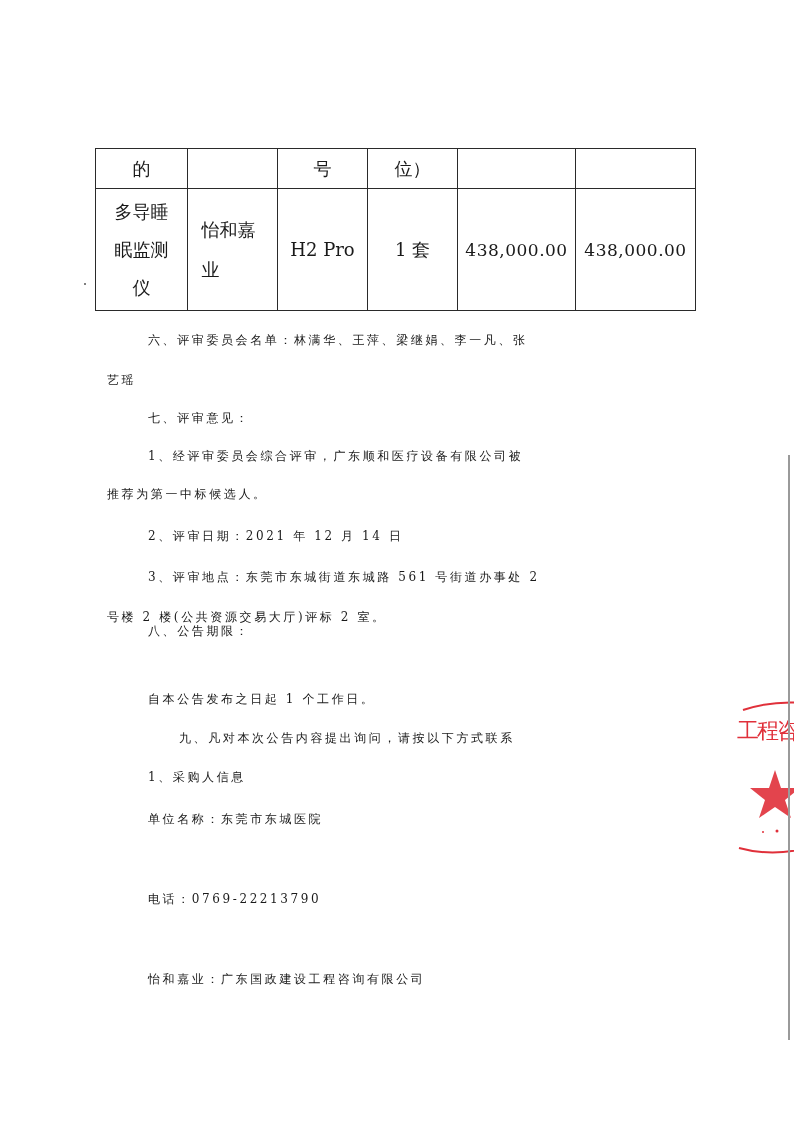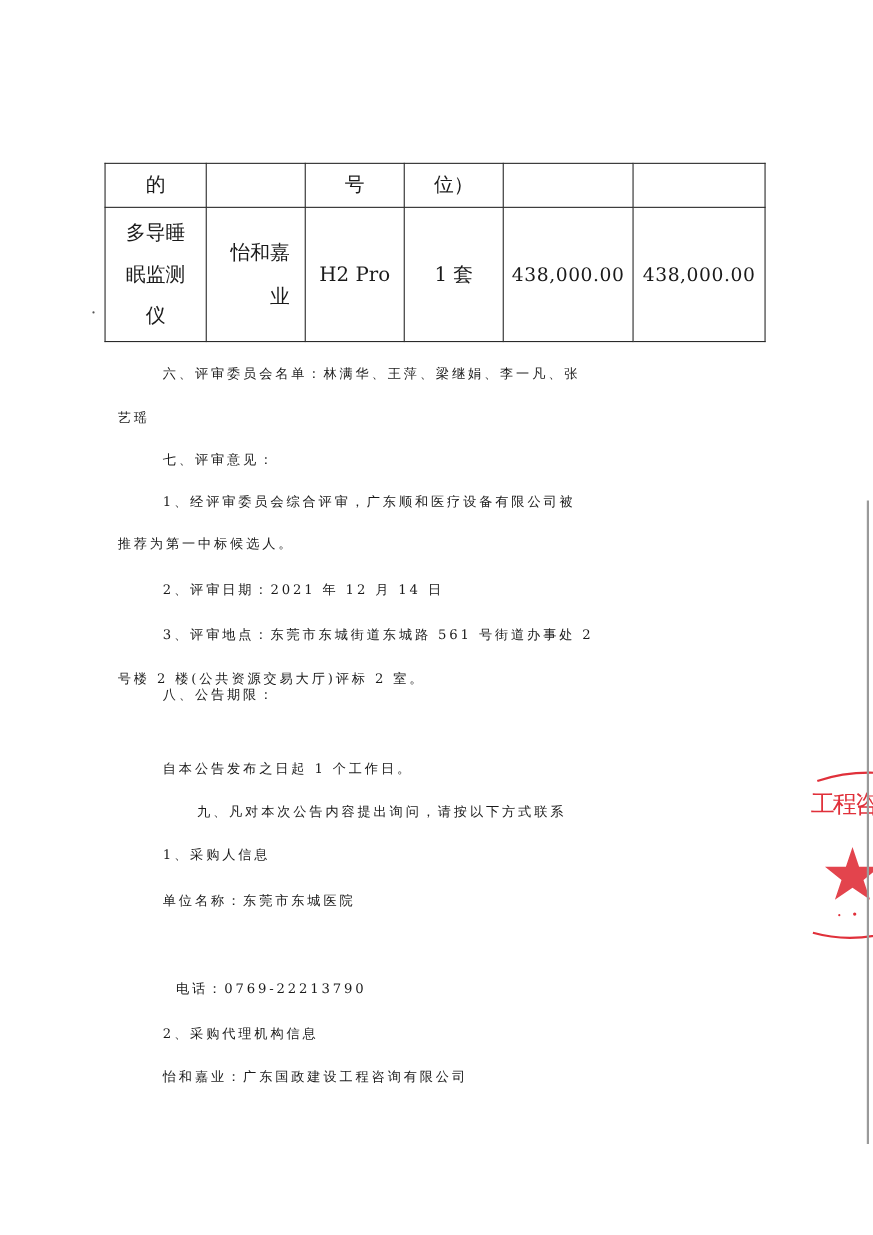--- a/index.html
+++ b/index.html
@@ -25,21 +25,21 @@
       border: 1.5px solid #2a2a2a;
       text-align: center;
       vertical-align: middle;
       padding: 0;
       line-height: 38px;
     }
     .proc-table tr.hdr td { height: 39px; }
     .proc-table tr.row td { height: 121px; }
     .proc-table td.num { font-family: "DejaVu Serif", "Liberation Serif", serif; font-size: 17px; letter-spacing: 0.5px; }
     .wrap { display: inline-block; max-width: 66px; line-height: 38px; text-align: center; word-break: break-all; }
-    .wrap2 { display: inline-block; max-width: 62px; line-height: 40px; text-align: right; word-break: break-all; }
+    .wrap2 { display: inline-block; max-width: 62px; line-height: 40px; text-align: left; word-break: break-all; }
 
     
     .line {
       position: absolute;
       font-size: 12px;
       letter-spacing: 2.6px;
       white-space: nowrap;
       line-height: 22px;
     }
     .ind { left: 148px; }
@@ -104,22 +104,21 @@
   <div class="line ind" style="top:445px;">1、经评审委员会综合评审，广东顺和医疗设备有限公司被</div>
   <div class="line noind" style="top:483px;">推荐为第一中标候选人。</div>
   <div class="line ind" style="top:525px;">2、评审日期：2021 年 12 月 14 日</div>
   <div class="line ind" style="top:566px;">3、评审地点：东莞市东城街道东城路 561 号街道办事处 2</div>
   <div class="line noind" style="top:606px;">号楼 2 楼(公共资源交易大厅)评标 2 室。</div>
   <div class="line ind" style="top:620px;">八、公告期限：</div>
   <div class="line ind" style="top:688px;">自本公告发布之日起 1 个工作日。</div>
   <div class="line ind" style="top:727px;margin-left:31px;">九、凡对本次公告内容提出询问，请按以下方式联系</div>
   <div class="line ind" style="top:766px;">1、采购人信息</div>
   <div class="line ind" style="top:808px;">单位名称：东莞市东城医院</div>
-  <div class="line ind" style="top:888px;margin-left:12px;">电话：0769-22213790</div>
-  <div class="line ind" style="top:929px;">2、采购代理机构信息</div>
+  <div class="line ind" style="top:888px;">电话：0769-22213790</div>
   <div class="line ind" style="top:968px;">怡和嘉业：广东国政建设工程咨询有限公司</div>
 
   <div class="stamp">
     <svg width="120" height="170" viewBox="0 0 120 170">
       <path d="M8,22 Q50,8 100,20" stroke="#e0303a" stroke-width="2" fill="none"></path>
       <text x="2" y="50" font-size="22" fill="#e0303a" font-family="DejaVu Sans, sans-serif" letter-spacing="-2">工程咨</text>
       <polygon points="40,82 46,100 65,100 50,112 56,130 40,119 24,130 30,112 15,100 34,100" fill="#e0303a" opacity="0.9"></polygon>
       <circle cx="28" cy="144" r="1" fill="#e0303a"></circle>
       <circle cx="42" cy="143" r="1.5" fill="#e0303a"></circle>
       <path d="M4,160 Q40,170 80,158" stroke="#e0303a" stroke-width="2" fill="none"></path>

